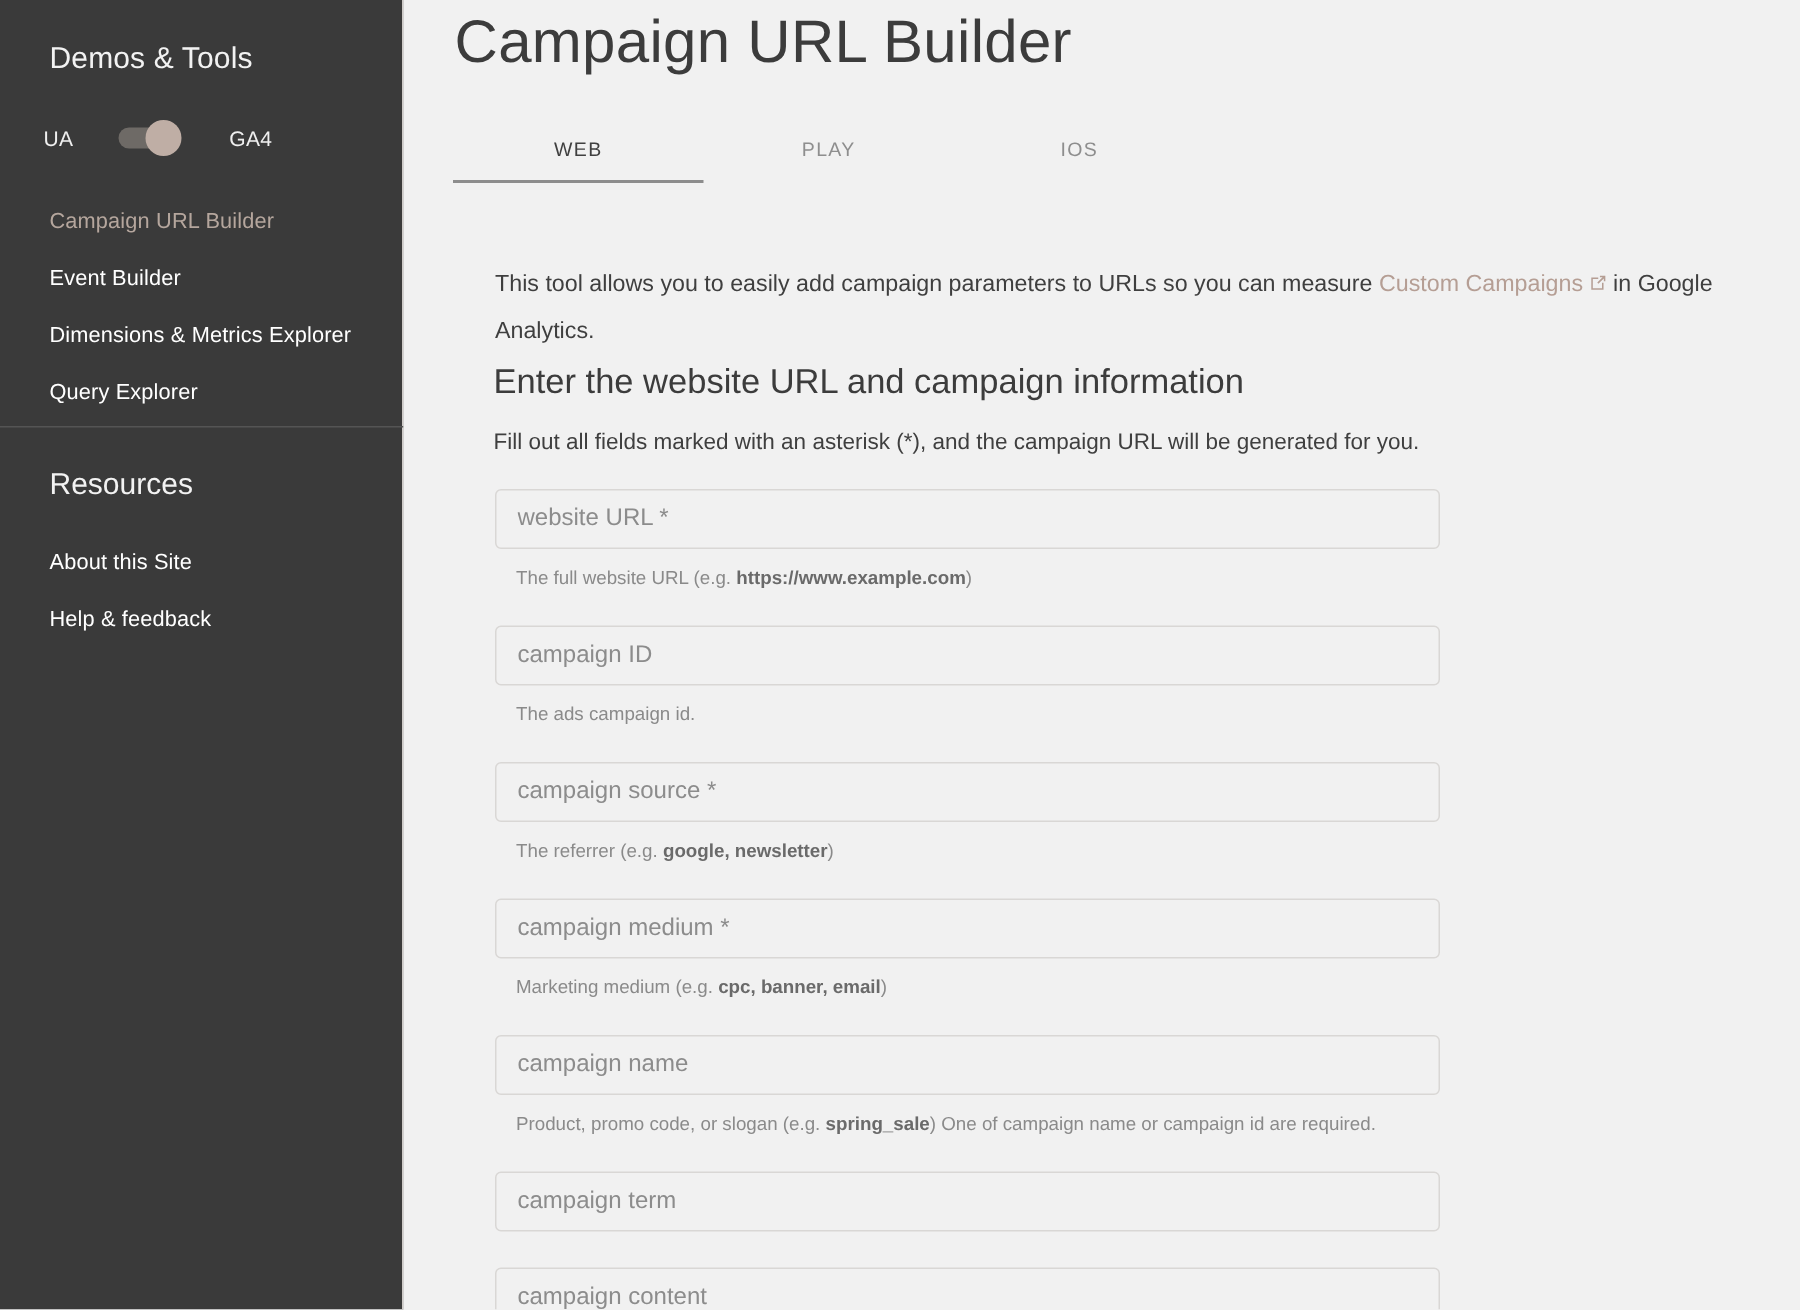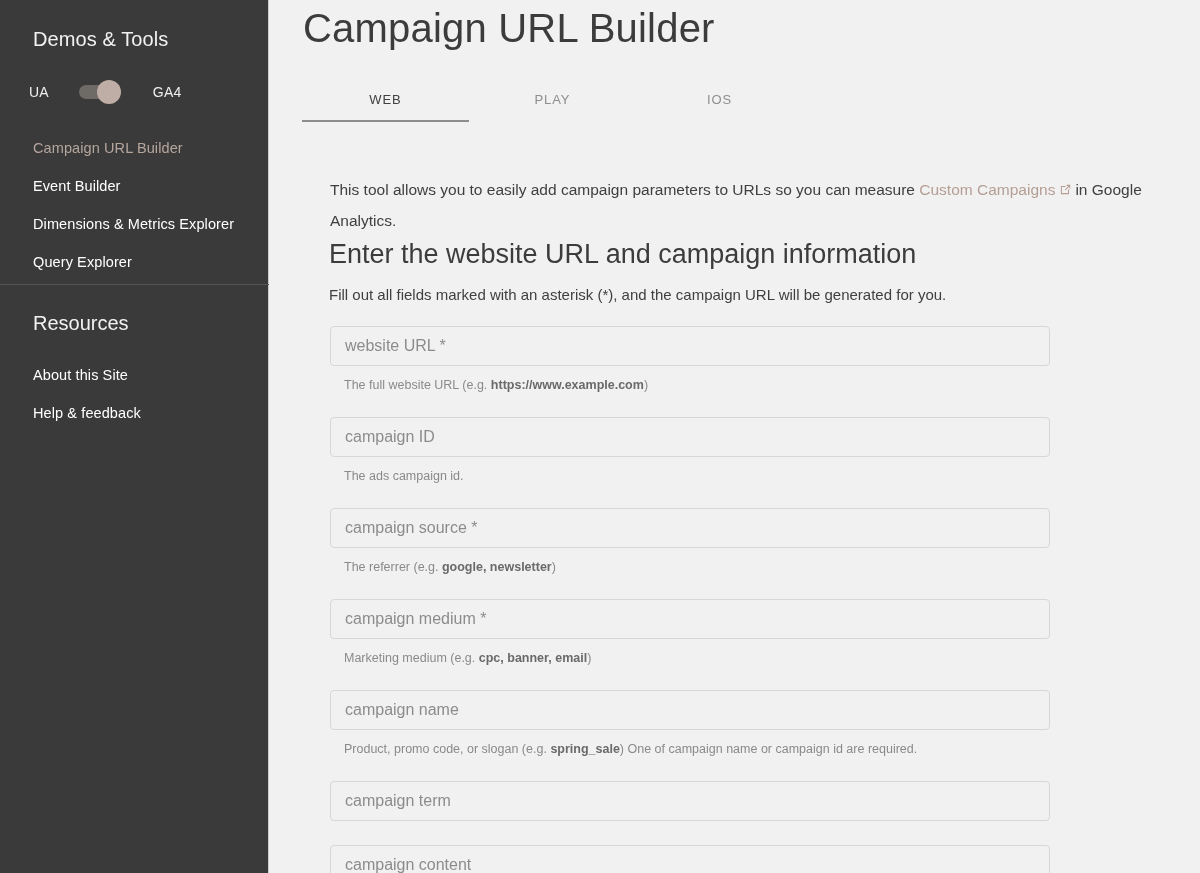--- a/index.html
+++ b/index.html
@@ -169,21 +169,21 @@
   .ext-icon {
     display: inline-block;
     vertical-align: -1px;
     margin: 0 3px 0 4px;
   }
 
   .section-heading {
     position: absolute;
     top: 239px;
     left: 60px;
-    font-size: 27px;
+    font-size: 23px;
     font-weight: 400;
     color: #3c3c3c;
     margin: 0;
     line-height: 30px;
   }
   .section-sub {
     position: absolute;
     top: 284px;
     left: 60px;
     font-size: 15px;
@@ -194,21 +194,21 @@
   .form {
     position: absolute;
     top: 326px;
     left: 61px;
     width: 630px;
   }
   .field-group { margin-bottom: 24px; }
   .field-group:last-child { margin-bottom: 0; }
   .field-input {
     display: block;
-    width: 720px;
+    width: 630px;
     height: 40px;
     border: 1px solid #d9d7d5;
     border-radius: 4px;
     background: #f1f1f1;
     padding: 0 14px;
     font-size: 16px;
     font-family: "Liberation Sans", sans-serif;
     color: #3f3f3f;
     outline: none;
   }

